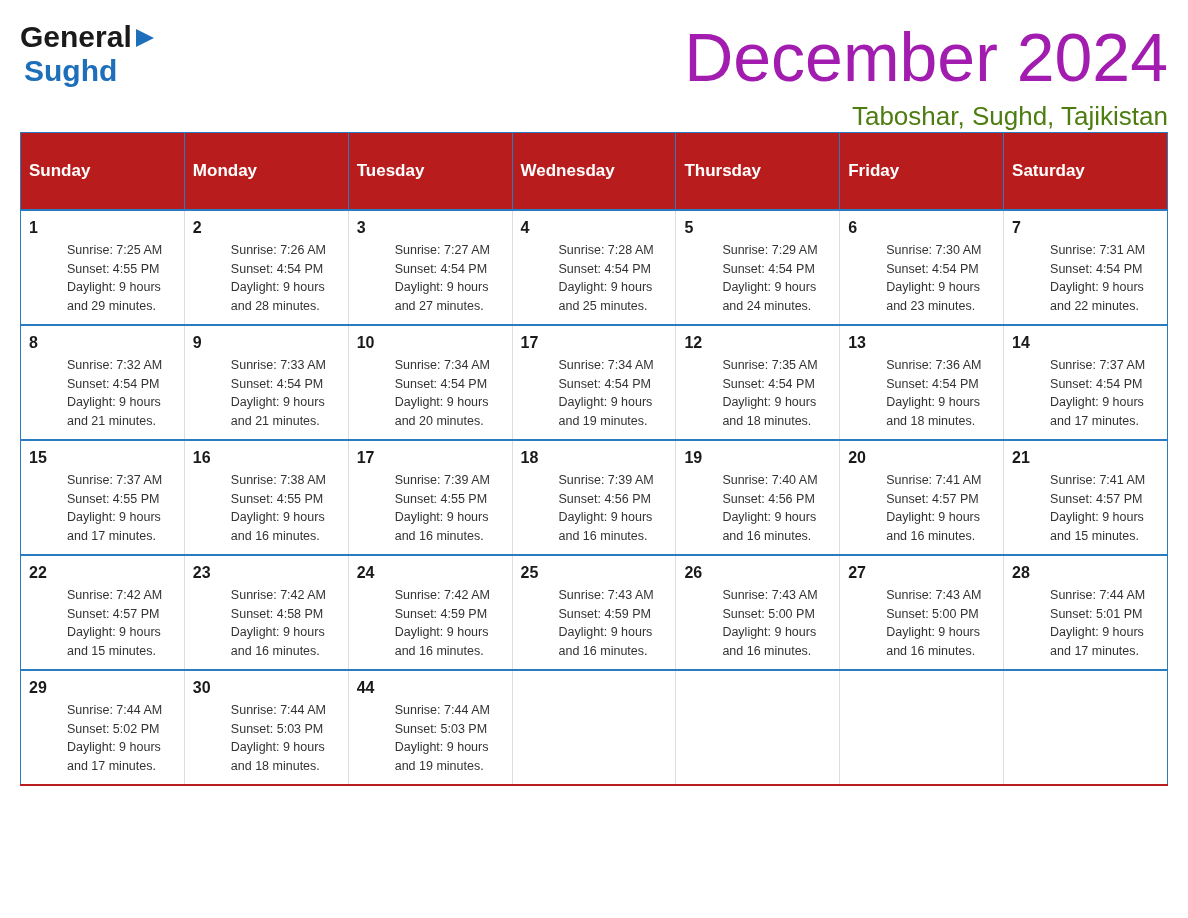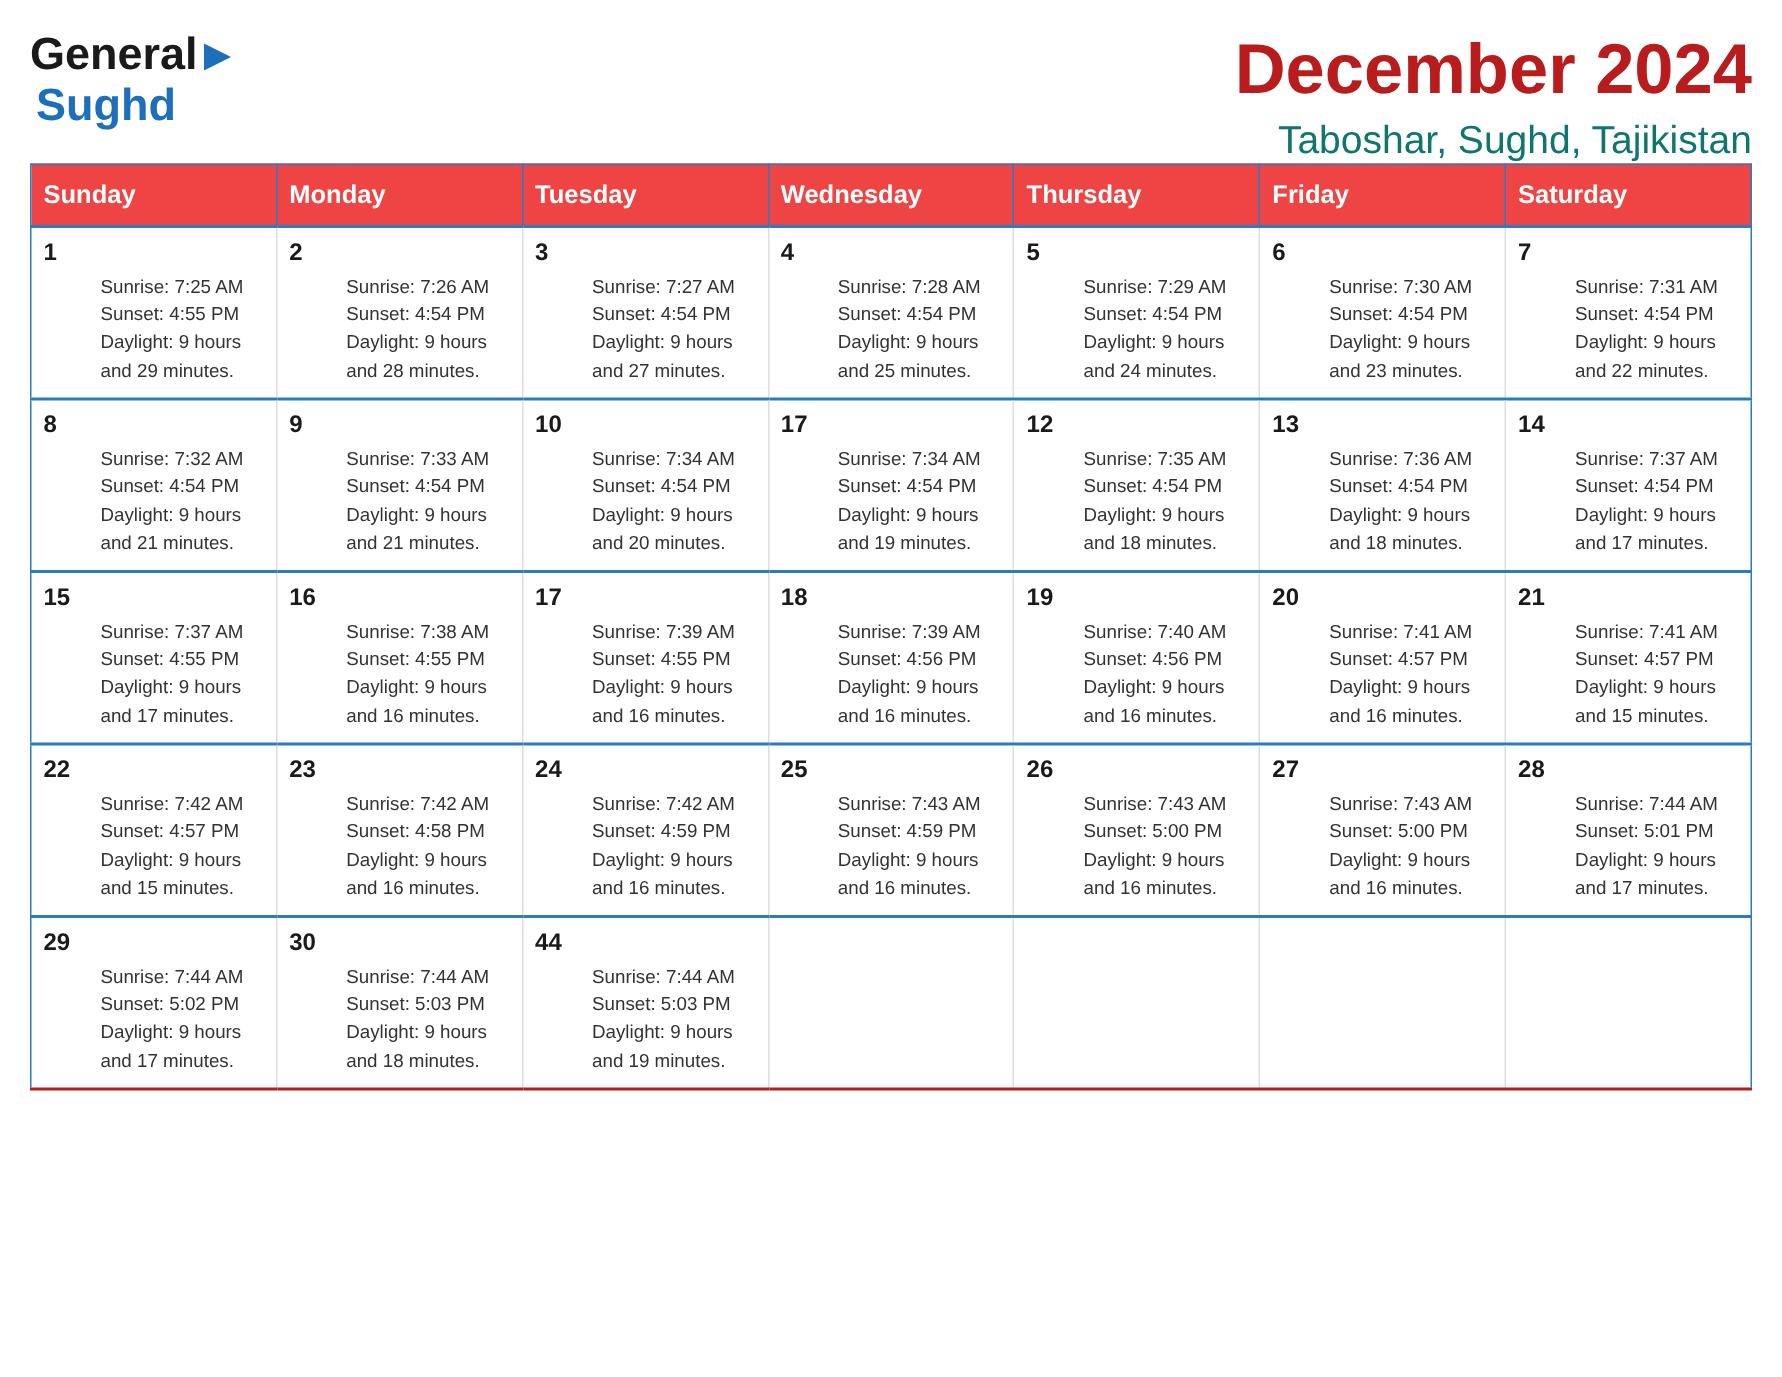--- a/index.html
+++ b/index.html
@@ -17,41 +17,41 @@
     }
     .logo {
       display: flex;
       flex-direction: column;
       align-items: flex-start;
     }
     .title-area {
       text-align: right;
     }
     .month-title {
-      font-size: 47px;
-      font-weight: bold;
-      color: #b91c1c;
+      font-size: 68px;
+      font-weight: normal;
+      color: #a21caf;
       line-height: 1.1;
     }
     .location-title {
       font-size: 26px;
-      color: #0f766e;
+      color: #4d7c0f;
       margin-top: 6px;
     }
     .calendar {
       width: 100%;
       border-collapse: collapse;
       table-layout: fixed;
     }
     .calendar thead tr th {
-      background-color: #ef4444;
+      background-color: #b91c1c;
       color: #fff;
       font-size: 17px;
       font-weight: bold;
-      padding: 10px 8px;
+      padding: 28px 8px;
       text-align: left;
       border: 1px solid #2a7bc0;
     }
     .calendar tbody tr td {
       vertical-align: top;
       padding: 8px;
       border-top: 2px solid #2a7bc0;
       border-left: 1px solid #ddd;
       border-right: 1px solid #ddd;
       border-bottom: none;

